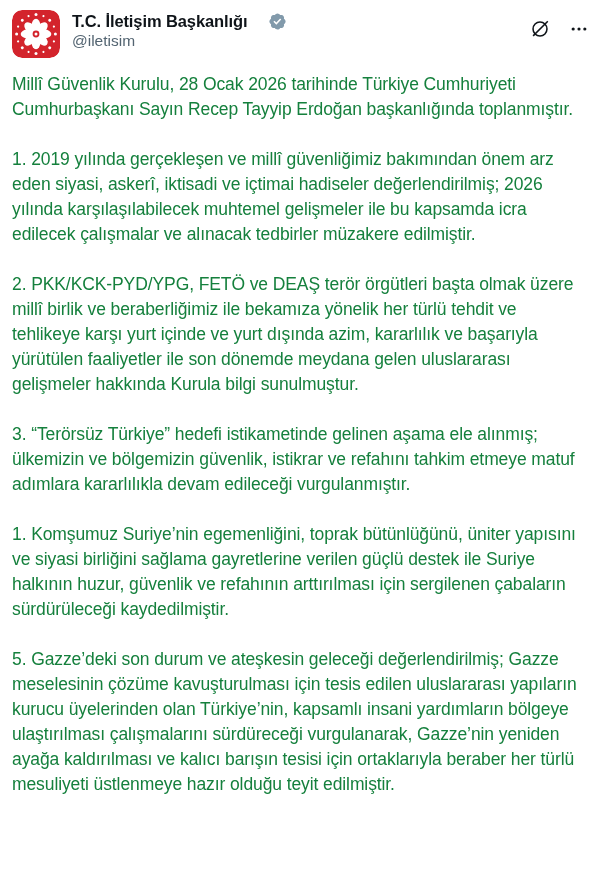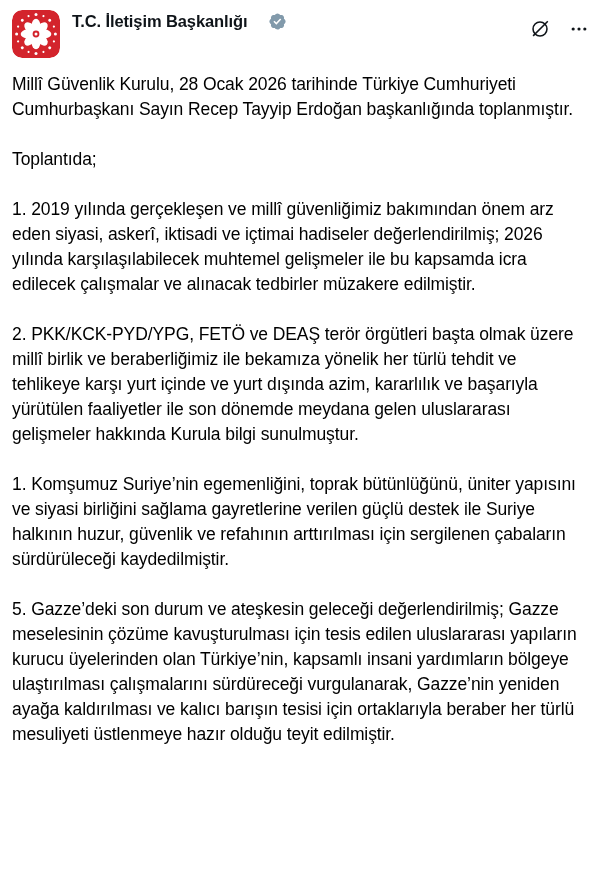--- a/index.html
+++ b/index.html
@@ -77,21 +77,21 @@
     padding: 2px;
     cursor: pointer;
     display: flex;
     align-items: center;
     justify-content: center;
     border-radius: 50%;
   }
   .tweet-body {
     margin-top: 14px;
     width: 575px;
-    color: #000000;
+    color: #15803d;
     font-size: 17.5px;
     line-height: 25px;
     letter-spacing: -0.1px;
   }
   .tweet-body p { margin: 0 0 25px 0; }
   .tweet-body p:last-child { margin-bottom: 16px; }
 </style>
 </head>
 <body>
 
@@ -189,20 +189,21 @@
       <div class="user-block">
         <div class="name-row">
           <span class="display-name">T.C. İletişim Başkanlığı</span>
           <span class="badge">
             <svg width="19" height="19" viewBox="0 0 22 22">
               <path fill="#829aab" d="M20.396 11c-.018-.646-.215-1.275-.57-1.816-.354-.54-.852-.972-1.438-1.246.223-.607.27-1.264.14-1.897-.131-.634-.437-1.218-.882-1.687-.47-.445-1.053-.75-1.687-.882-.633-.13-1.29-.083-1.897.14-.273-.587-.704-1.086-1.245-1.44S11.647 1.62 11 1.604c-.646.017-1.273.213-1.813.568s-.969.854-1.24 1.44c-.608-.223-1.267-.272-1.902-.14-.635.13-1.22.436-1.69.882-.445.47-.749 1.055-.878 1.688-.13.633-.08 1.29.144 1.896-.587.274-1.087.705-1.443 1.245-.356.54-.555 1.17-.574 1.817.02.647.218 1.276.574 1.817.356.54.856.972 1.443 1.245-.224.606-.274 1.263-.144 1.896.13.634.433 1.218.877 1.688.47.443 1.054.747 1.687.878.633.132 1.29.084 1.897-.136.274.586.705 1.084 1.246 1.439.54.354 1.17.551 1.816.569.647-.016 1.276-.213 1.817-.567s.972-.854 1.245-1.44c.604.239 1.266.296 1.903.164.636-.132 1.22-.447 1.68-.907.46-.46.776-1.044.908-1.681s.075-1.299-.165-1.903c.586-.274 1.084-.705 1.439-1.246.354-.54.551-1.17.569-1.816z"></path>
               <path fill="#ffffff" d="M9.662 14.85l-3.429-3.428 1.293-1.302 2.072 2.072 4.4-4.794 1.347 1.246z"></path>
             </svg>
           </span>
         </div>
+        <span class="handle">@iletisim</span>
       </div>
 
       <div class="header-spacer"></div>
 
       <div class="header-actions">
         <button class="icon-btn" title="Grok actions">
           <svg width="22" height="22" viewBox="0 0 24 24" fill="none">
             <circle cx="12" cy="12" r="7.6" stroke="#0f1419" stroke-width="1.7"></circle>
             <line x1="4.5" y1="19.5" x2="20.5" y2="3.5" stroke="#0f1419" stroke-width="1.7"></line>
           </svg>
@@ -212,21 +213,21 @@
             <circle cx="5" cy="12" r="1.9" fill="#0f1419"></circle>
             <circle cx="12" cy="12" r="1.9" fill="#0f1419"></circle>
             <circle cx="19" cy="12" r="1.9" fill="#0f1419"></circle>
           </svg>
         </button>
       </div>
     </div>
 
     <div class="tweet-body">
       <p>Millî Güvenlik Kurulu, 28 Ocak 2026 tarihinde Türkiye Cumhuriyeti Cumhurbaşkanı Sayın Recep Tayyip Erdoğan başkanlığında toplanmıştır.</p>
-      <p>Toplantıda;</p>
       <p>1. 2019 yılında gerçekleşen ve millî güvenliğimiz bakımından önem arz eden siyasi, askerî, iktisadi ve içtimai hadiseler değerlendirilmiş; 2026 yılında karşılaşılabilecek muhtemel gelişmeler ile bu kapsamda icra edilecek çalışmalar ve alınacak tedbirler müzakere edilmiştir.</p>
       <p>2. PKK/KCK-PYD/YPG, FETÖ ve DEAŞ terör örgütleri başta olmak üzere millî birlik ve beraberliğimiz ile bekamıza yönelik her türlü tehdit ve tehlikeye karşı yurt içinde ve yurt dışında azim, kararlılık ve başarıyla yürütülen faaliyetler ile son dönemde meydana gelen uluslararası gelişmeler hakkında Kurula bilgi sunulmuştur.</p>
+      <p>3. “Terörsüz Türkiye” hedefi istikametinde gelinen aşama ele alınmış; ülkemizin ve bölgemizin güvenlik, istikrar ve refahını tahkim etmeye matuf adımlara kararlılıkla devam edileceği vurgulanmıştır.</p>
       <p>1. Komşumuz Suriye’nin egemenliğini, toprak bütünlüğünü, üniter yapısını ve siyasi birliğini sağlama gayretlerine verilen güçlü destek ile Suriye halkının huzur, güvenlik ve refahının arttırılması için sergilenen çabaların sürdürüleceği kaydedilmiştir.</p>
       <p>5. Gazze’deki son durum ve ateşkesin geleceği değerlendirilmiş; Gazze meselesinin çözüme kavuşturulması için tesis edilen uluslararası yapıların kurucu üyelerinden olan Türkiye’nin, kapsamlı insani yardımların bölgeye ulaştırılması çalışmalarını sürdüreceği vurgulanarak, Gazze’nin yeniden ayağa kaldırılması ve kalıcı barışın tesisi için ortaklarıyla beraber her türlü mesuliyeti üstlenmeye hazır olduğu teyit edilmiştir.</p>
     </div>
 
   </article>
 </div>
 
 </body></html>

